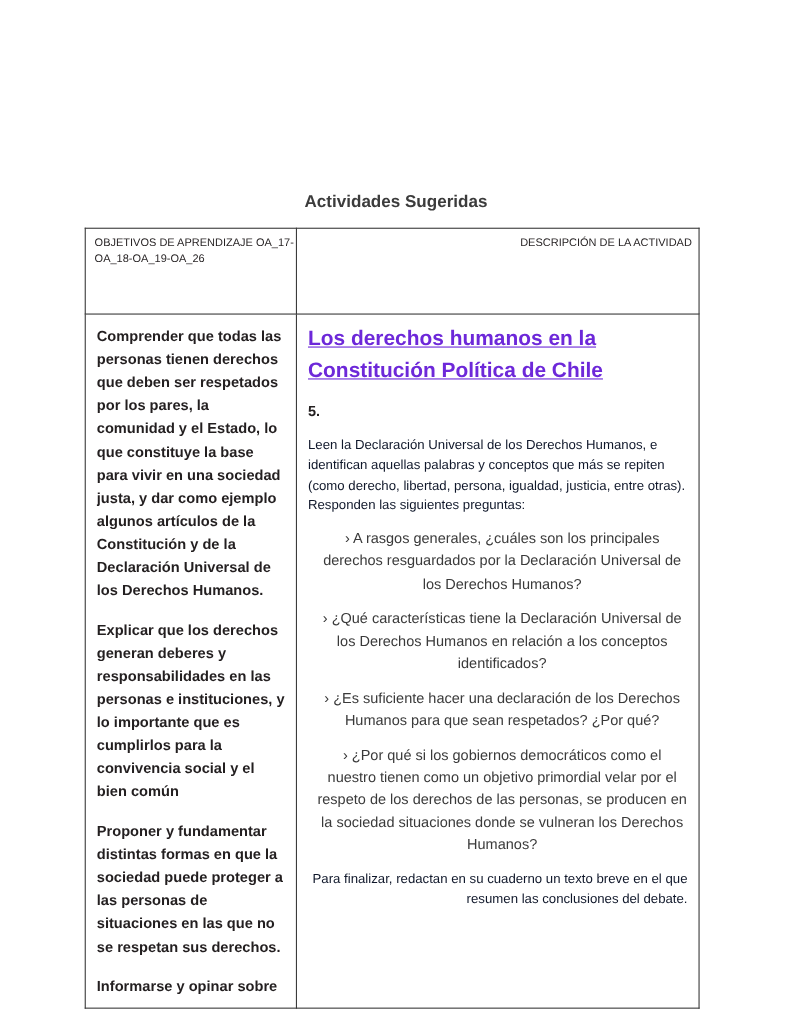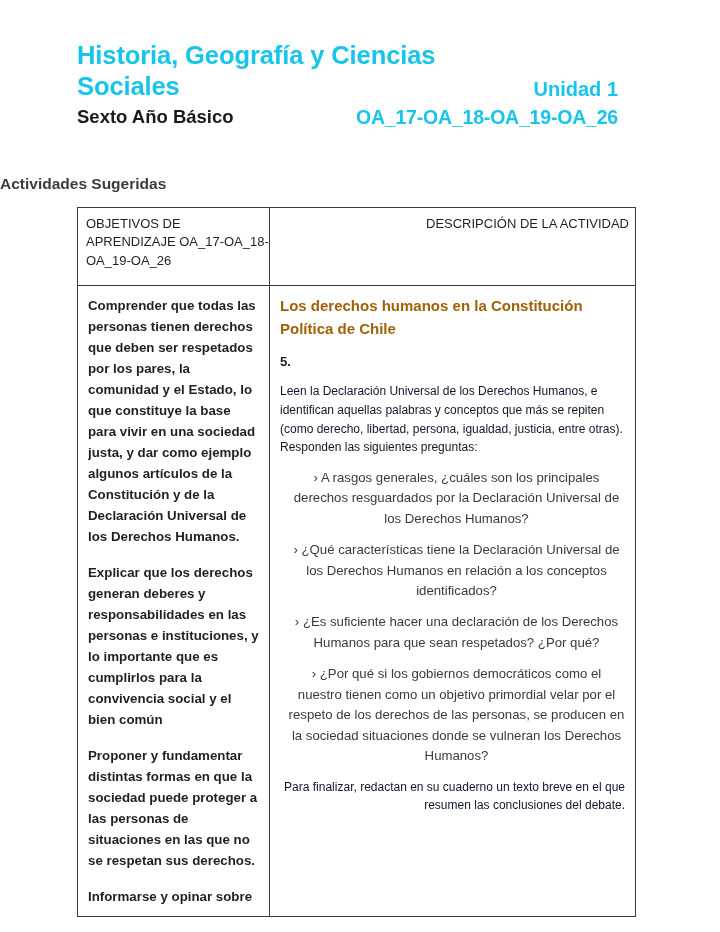--- a/index.html
+++ b/index.html
@@ -80,20 +80,21 @@
     white-space: nowrap;
     letter-spacing: -0.2px;
   }
 
   
   .section-heading {
     position: absolute;
     left: 0;
     top: 175px;
     width: 720px;
+    text-align: center;
     font-size: 15.5px;
     font-weight: bold;
     color: #3c3c3c;
   }
 
   
   .activities-table {
     position: absolute;
     left: 77px;
     top: 207px;
@@ -108,21 +109,21 @@
     padding: 0;
   }
 
   .col-obj { width: 192px; }
   .col-desc { width: 366px; }
 
   th.head-cell {
     height: 70px;
     padding: 7px 0 0 8px;
     font-weight: normal;
-    font-size: 13px;
+    font-size: 10px;
     line-height: 1.42;
     text-align: left;
     color: #231f20;
   }
   th.head-cell.centered {
     text-align: right;
     padding-left: 6px;
     padding-right: 6px;
   }
 
@@ -135,25 +136,26 @@
     font-size: 13.3px;
     font-weight: bold;
     line-height: 1.58;
     margin: 0 0 15px 0;
     color: #231f20;
   }
   .obj-p:last-child { margin-bottom: 0; }
 
   
   .act-title {
-    font-size: 15px;
+    font-size: 19px;
     font-weight: bold;
     line-height: 1.52;
     margin: 0 0 11px 0;
-    color: #a16207;
+    color: #6d28d9;
+    text-decoration: underline;
   }
   .act-number {
     font-size: 13.2px;
     font-weight: bold;
     line-height: 1.5;
     margin: 0 0 11px 0;
     color: #231f20;
   }
   .act-p {
     font-size: 12px;
@@ -178,30 +180,20 @@
   .obj-clip {
     max-height: 611px;
     overflow: hidden;
   }
 </style>
 </head>
 <body>
 
 <div class="page">
 
-  <div class="doc-header">
-    <div class="title-row">
-      <div class="subject-title">Historia, Geografía y Ciencias Sociales</div>
-      <div class="unidad">Unidad 1</div>
-    </div>
-    <div class="meta-row">
-      <div class="grade">Sexto Año Básico</div>
-      <div class="oa-codes">OA_17-OA_18-OA_19-OA_26</div>
-    </div>
-  </div>
 
   <div class="section-heading">Actividades Sugeridas</div>
 
   <table class="activities-table">
     <colgroup>
       <col class="col-obj">
       <col class="col-desc">
     </colgroup>
     <thead>
       <tr>

